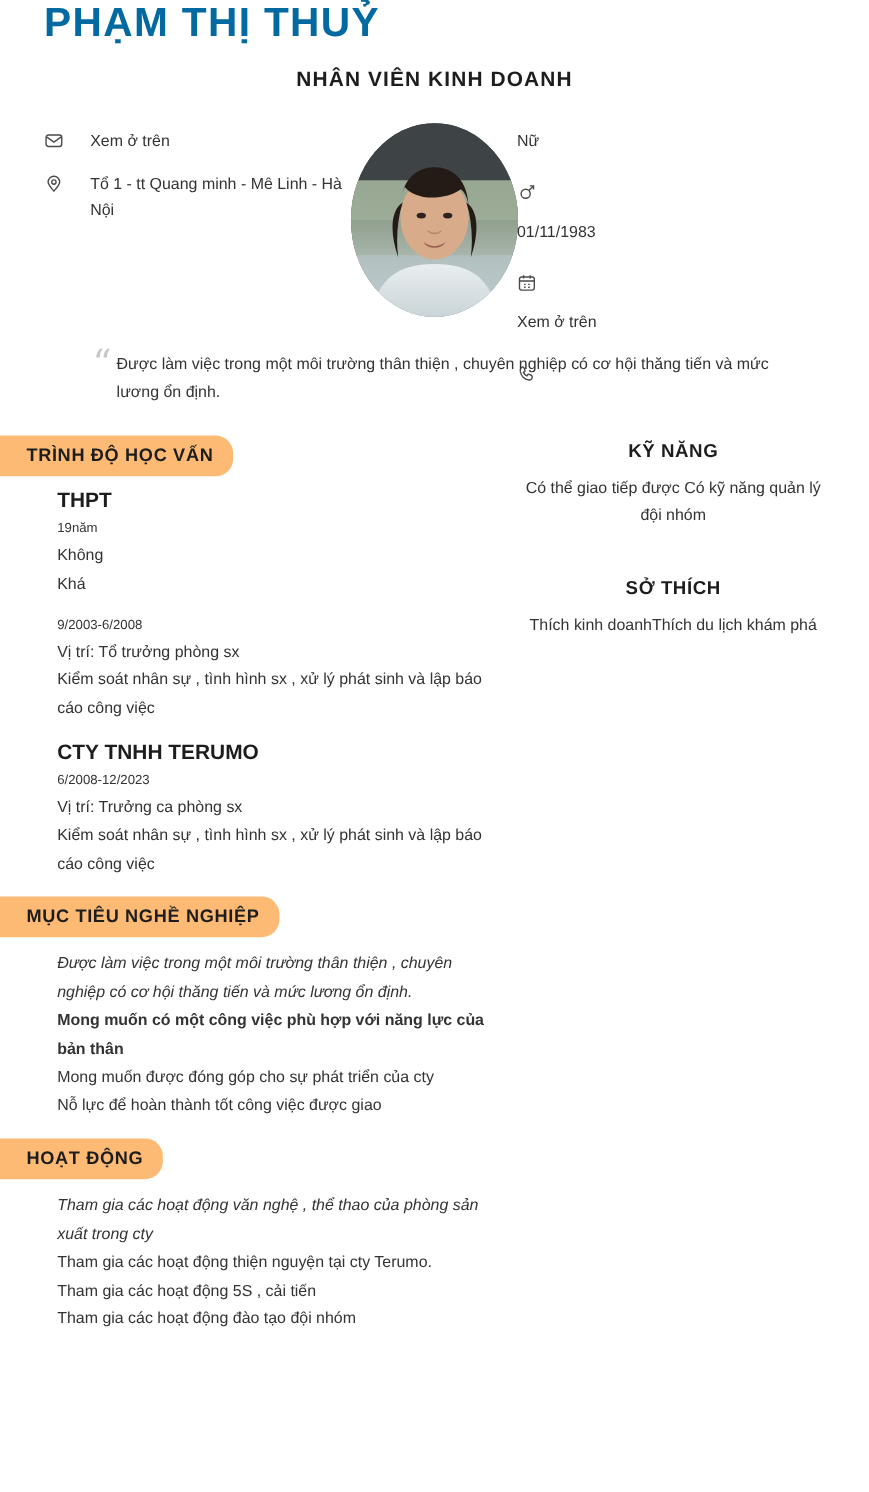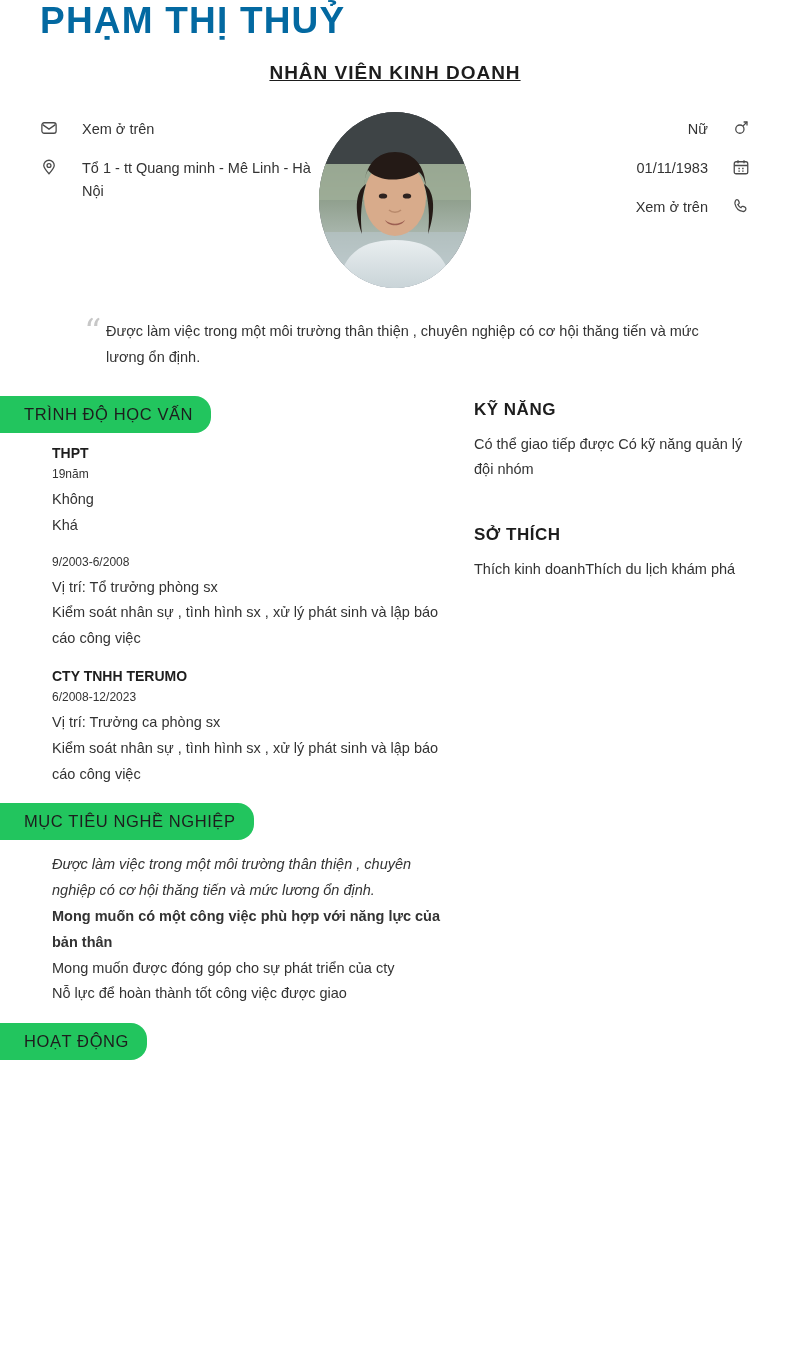--- a/index.html
+++ b/index.html
@@ -26,21 +26,20 @@
     letter-spacing: 1.2px;
     color: #0369a1;
   }
   .job-title {
     text-align: center;
     font-size: 19px;
     font-weight: bold;
     letter-spacing: 1px;
     margin-top: 20px;
     color: #1d1d1d;
-    text-decoration: underline;
   }
 
   
   .contact-wrap {
     position: relative;
     margin-top: 28px;
     height: 200px;
   }
   .photo {
     position: absolute;
@@ -67,21 +66,21 @@
   }
   .crow {
     display: flex;
     align-items: flex-start;
     gap: 24px;
     font-size: 14.5px;
     color: #333;
     margin-bottom: 16px;
     line-height: 1.6;
   }
-  .contact-right .crow { justify-content: flex-start; }
+  .contact-right .crow { justify-content: flex-start; flex-direction: column; }
   .crow .ico {
     flex: 0 0 auto;
     width: 18px; height: 18px;
     margin-top: 1px;
     color: #4a4a4a;
   }
   .crow .ico svg { display:block; width: 18px; height: 18px; }
   .crow .txt { flex: 1 1 auto; }
   .contact-right .crow .txt { text-align: right; }
 
@@ -107,40 +106,40 @@
     color: #333;
   }
 
   
   .cols {
     display: flex;
     margin-top: 22px;
     align-items: flex-start;
   }
   .col-left { width: 400px; flex: 0 0 400px; }
-  .col-right { flex: 1 1 auto; padding-left: 34px; padding-top: 4px; }
+  .col-right { flex: 1 1 auto; padding-left: 34px; padding-top: 4px; text-align: center; }
 
   
   .sec-head {
     display: inline-block;
-    background: #22c55e;
+    background: #fdba74;
     color: #1d1d1d;
     font-size: 16.5px;
-    font-weight: normal;
+    font-weight: bold;
     letter-spacing: 0.6px;
     padding: 9px 18px 9px 24px;
     margin-left: -40px;
     margin-bottom: 12px;
     border-radius: 0 16px 16px 0;
   }
   .sec-head.first { margin-top: 0; }
 
   .entry { margin-bottom: 16px; padding-left: 12px; }
   .entry-title {
-    font-size: 14px;
+    font-size: 19px;
     font-weight: bold;
     color: #1d1d1d;
     margin-bottom: 6px;
   }
   .entry-date {
     font-size: 12px;
     color: #333;
     margin-bottom: 6px;
   }
   .entry-line {
@@ -291,20 +290,26 @@
       <div class="sec-head">MỤC TIÊU NGHỀ NGHIỆP</div>
       <div class="entry">
         <div class="entry-line italic">Được làm việc trong một môi trường thân thiện , chuyên nghiệp có cơ hội thăng tiến và mức lương ổn định.</div>
         <div class="entry-line bold">Mong muốn có một công việc phù hợp với năng lực của bản thân</div>
         <div class="entry-line">Mong muốn được đóng góp cho sự phát triển của cty</div>
         <div class="entry-line">Nỗ lực để hoàn thành tốt công việc được giao</div>
       </div>
 
       
       <div class="sec-head">HOẠT ĐỘNG</div>
+      <div class="entry">
+        <div class="entry-line italic">Tham gia các hoạt động văn nghệ , thể thao của phòng sản xuất trong cty</div>
+        <div class="entry-line">Tham gia các hoạt động thiện nguyện tại cty Terumo.</div>
+        <div class="entry-line">Tham gia các hoạt động 5S , cải tiến</div>
+        <div class="entry-line">Tham gia các hoạt động đào tạo đội nhóm</div>
+      </div>
 
     </div>
 
     <div class="col-right">
       <div class="right-head">KỸ NĂNG</div>
       <div class="right-text">Có thể giao tiếp được Có kỹ năng quản lý đội nhóm</div>
 
       <div class="right-head second">SỞ THÍCH</div>
       <div class="right-text">Thích kinh doanhThích du lịch khám phá</div>
     </div>

